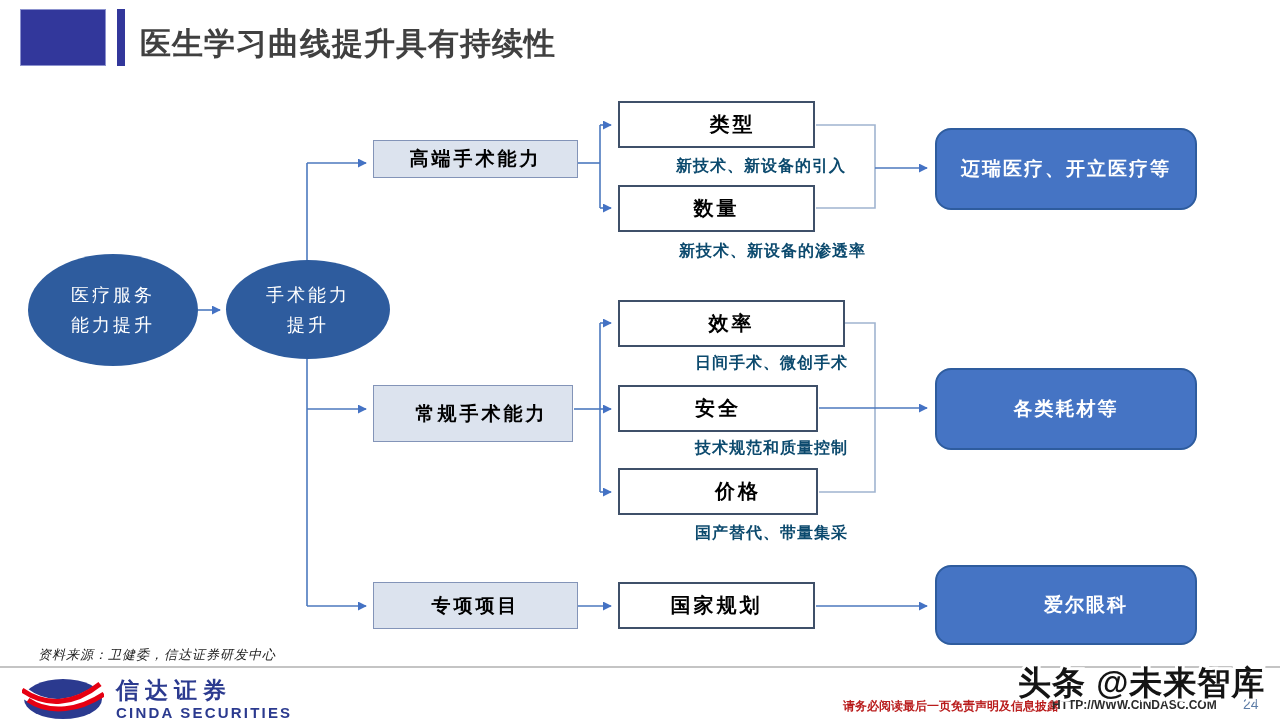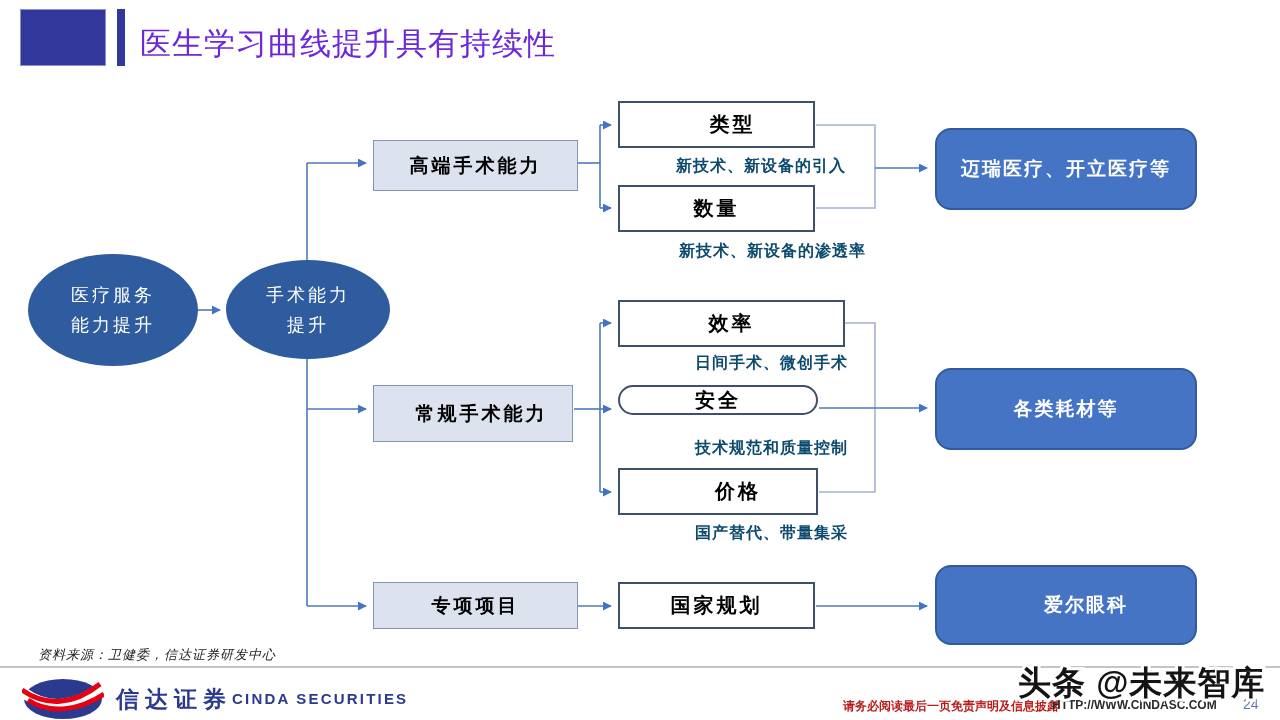--- a/index.html
+++ b/index.html
@@ -3,42 +3,42 @@
 <meta charset="utf-8">
 <style>
   html,body{margin:0;padding:0;}
   body{width:1280px;height:720px;background:#ffffff;position:relative;overflow:hidden;
        font-family:"Liberation Sans","DejaVu Sans",sans-serif;}
   .abs{position:absolute;}
 
   
   .logo-block{left:20px;top:9px;width:86px;height:57px;background:#32379B;border:1px solid #8C92CE;box-sizing:border-box;}
   .title-bar{left:117px;top:9px;width:8px;height:57px;background:#32379B;}
-  .page-title{left:140px;top:23px;font-size:31px;font-weight:normal;color:#6d28d9;letter-spacing:1px;white-space:nowrap;}
+  .page-title{left:140px;top:23px;font-size:31px;font-weight:bold;color:#404040;letter-spacing:1px;white-space:nowrap;}
 
   
   .node{display:flex;align-items:center;justify-content:center;text-align:center;box-sizing:border-box;
         font-family:"DejaVu Serif","Liberation Serif",serif;}
   .ellipse{border-radius:50%;background:#2E5C9E;color:#fff;font-size:18px;letter-spacing:3px;
            line-height:1.65;white-space:pre-line;}
   .cat-box{background:#DCE3EE;border:1.5px solid #8394B8;color:#000;font-weight:bold;
            font-size:19px;letter-spacing:3px;}
   .factor-box{background:#fff;border:2px solid #3F5069;color:#000;font-weight:bold;
               font-size:20px;letter-spacing:3px;}
   .factor-note{color:#0c4a6e;font-weight:bold;font-size:16px;letter-spacing:1px;text-align:right;
                font-family:"DejaVu Serif","Liberation Serif",serif;white-space:nowrap;}
   .outcome-box{background:#4574C4;border:2px solid #2E5C9E;border-radius:16px;color:#fff;
                font-size:19px;letter-spacing:2px;font-weight:bold;}
 
   
   .source-note{left:38px;top:646px;font-size:13px;font-style:italic;color:#1c1c1c;letter-spacing:1px;
                font-family:"DejaVu Serif","Liberation Serif",serif;}
   .divider{left:0;top:666px;width:1280px;height:2px;background:#C4C4C4;}
   .footer-logo{left:22px;top:677px;display:flex;align-items:center;gap:12px;}
-  .logo-texts{display:flex;flex-direction:row;line-height:1;}
+  .logo-texts{display:flex;flex-direction:column;line-height:1;}
   .logo-cn{font-size:23px;font-weight:bold;color:#2B3A8F;letter-spacing:6px;}
   .logo-en{font-size:15px;font-weight:bold;color:#2B3A8F;letter-spacing:2.2px;margin-top:3px;}
   .disclaimer{left:843px;top:698px;font-size:12px;font-weight:bold;color:#b91c1c;white-space:nowrap;}
   .footer-url{left:1052px;top:698px;font-size:12px;font-weight:bold;color:#2b2b2b;white-space:nowrap;}
   .page-number{left:1243px;top:696px;font-size:14px;color:#5C7CA6;}
 
   
   .watermark{left:1018px;top:661px;font-size:33px;font-weight:bold;letter-spacing:1px;white-space:nowrap;
              font-family:"Liberation Sans","DejaVu Sans",sans-serif;}
   .wm-stroke{position:absolute;left:0;top:0;color:#fff;-webkit-text-stroke:6px #fff;
@@ -88,31 +88,31 @@
       <path d="M875 168 L927 168" marker-end="url(#arr)"></path>
       <path d="M819 408 L927 408" marker-end="url(#arr)"></path>
     </g>
   </svg>
 
   <div class="abs node ellipse" style="left:28px;top:254px;width:170px;height:112px;">医疗服务
 能力提升</div>
   <div class="abs node ellipse" style="left:226px;top:260px;width:164px;height:99px;">手术能力
 提升</div>
 
-  <div class="abs node cat-box" style="left:373px;top:140px;width:205px;height:51px;">高端手术能力</div>
+  <div class="abs node cat-box" style="left:373px;top:140px;width:205px;height:38px;">高端手术能力</div>
   <div class="abs node factor-box" style="left:618px;top:101px;width:197px;height:47px;padding-left:32px;">类型</div>
   <div class="abs factor-note" style="left:586px;top:156px;width:260px;">新技术、新设备的引入</div>
   <div class="abs node factor-box" style="left:618px;top:185px;width:197px;height:47px;">数量</div>
   <div class="abs factor-note" style="left:566px;top:241px;width:300px;">新技术、新设备的渗透率</div>
   <div class="abs node outcome-box" style="left:935px;top:128px;width:262px;height:82px;">迈瑞医疗、开立医疗等</div>
 
   <div class="abs node cat-box" style="left:373px;top:385px;width:200px;height:57px;padding-left:17px;">常规手术能力</div>
   <div class="abs node factor-box" style="left:618px;top:300px;width:227px;height:47px;">效率</div>
   <div class="abs factor-note" style="left:588px;top:353px;width:260px;">日间手术、微创手术</div>
-  <div class="abs node factor-box" style="left:618px;top:385px;width:200px;height:30px;border-radius:19px;">安全</div>
+  <div class="abs node factor-box" style="left:618px;top:385px;width:200px;height:47px;">安全</div>
   <div class="abs factor-note" style="left:588px;top:438px;width:260px;">技术规范和质量控制</div>
   <div class="abs node factor-box" style="left:618px;top:468px;width:200px;height:47px;padding-left:40px;">价格</div>
   <div class="abs factor-note" style="left:588px;top:523px;width:260px;">国产替代、带量集采</div>
   <div class="abs node outcome-box" style="left:935px;top:368px;width:262px;height:82px;">各类耗材等</div>
 
   <div class="abs node cat-box" style="left:373px;top:582px;width:205px;height:47px;">专项项目</div>
   <div class="abs node factor-box" style="left:618px;top:582px;width:197px;height:47px;">国家规划</div>
   <div class="abs node outcome-box" style="left:935px;top:565px;width:262px;height:80px;padding-left:40px;">爱尔眼科</div>
 
   <div class="abs source-note">资料来源：卫健委，信达证券研发中心</div>

